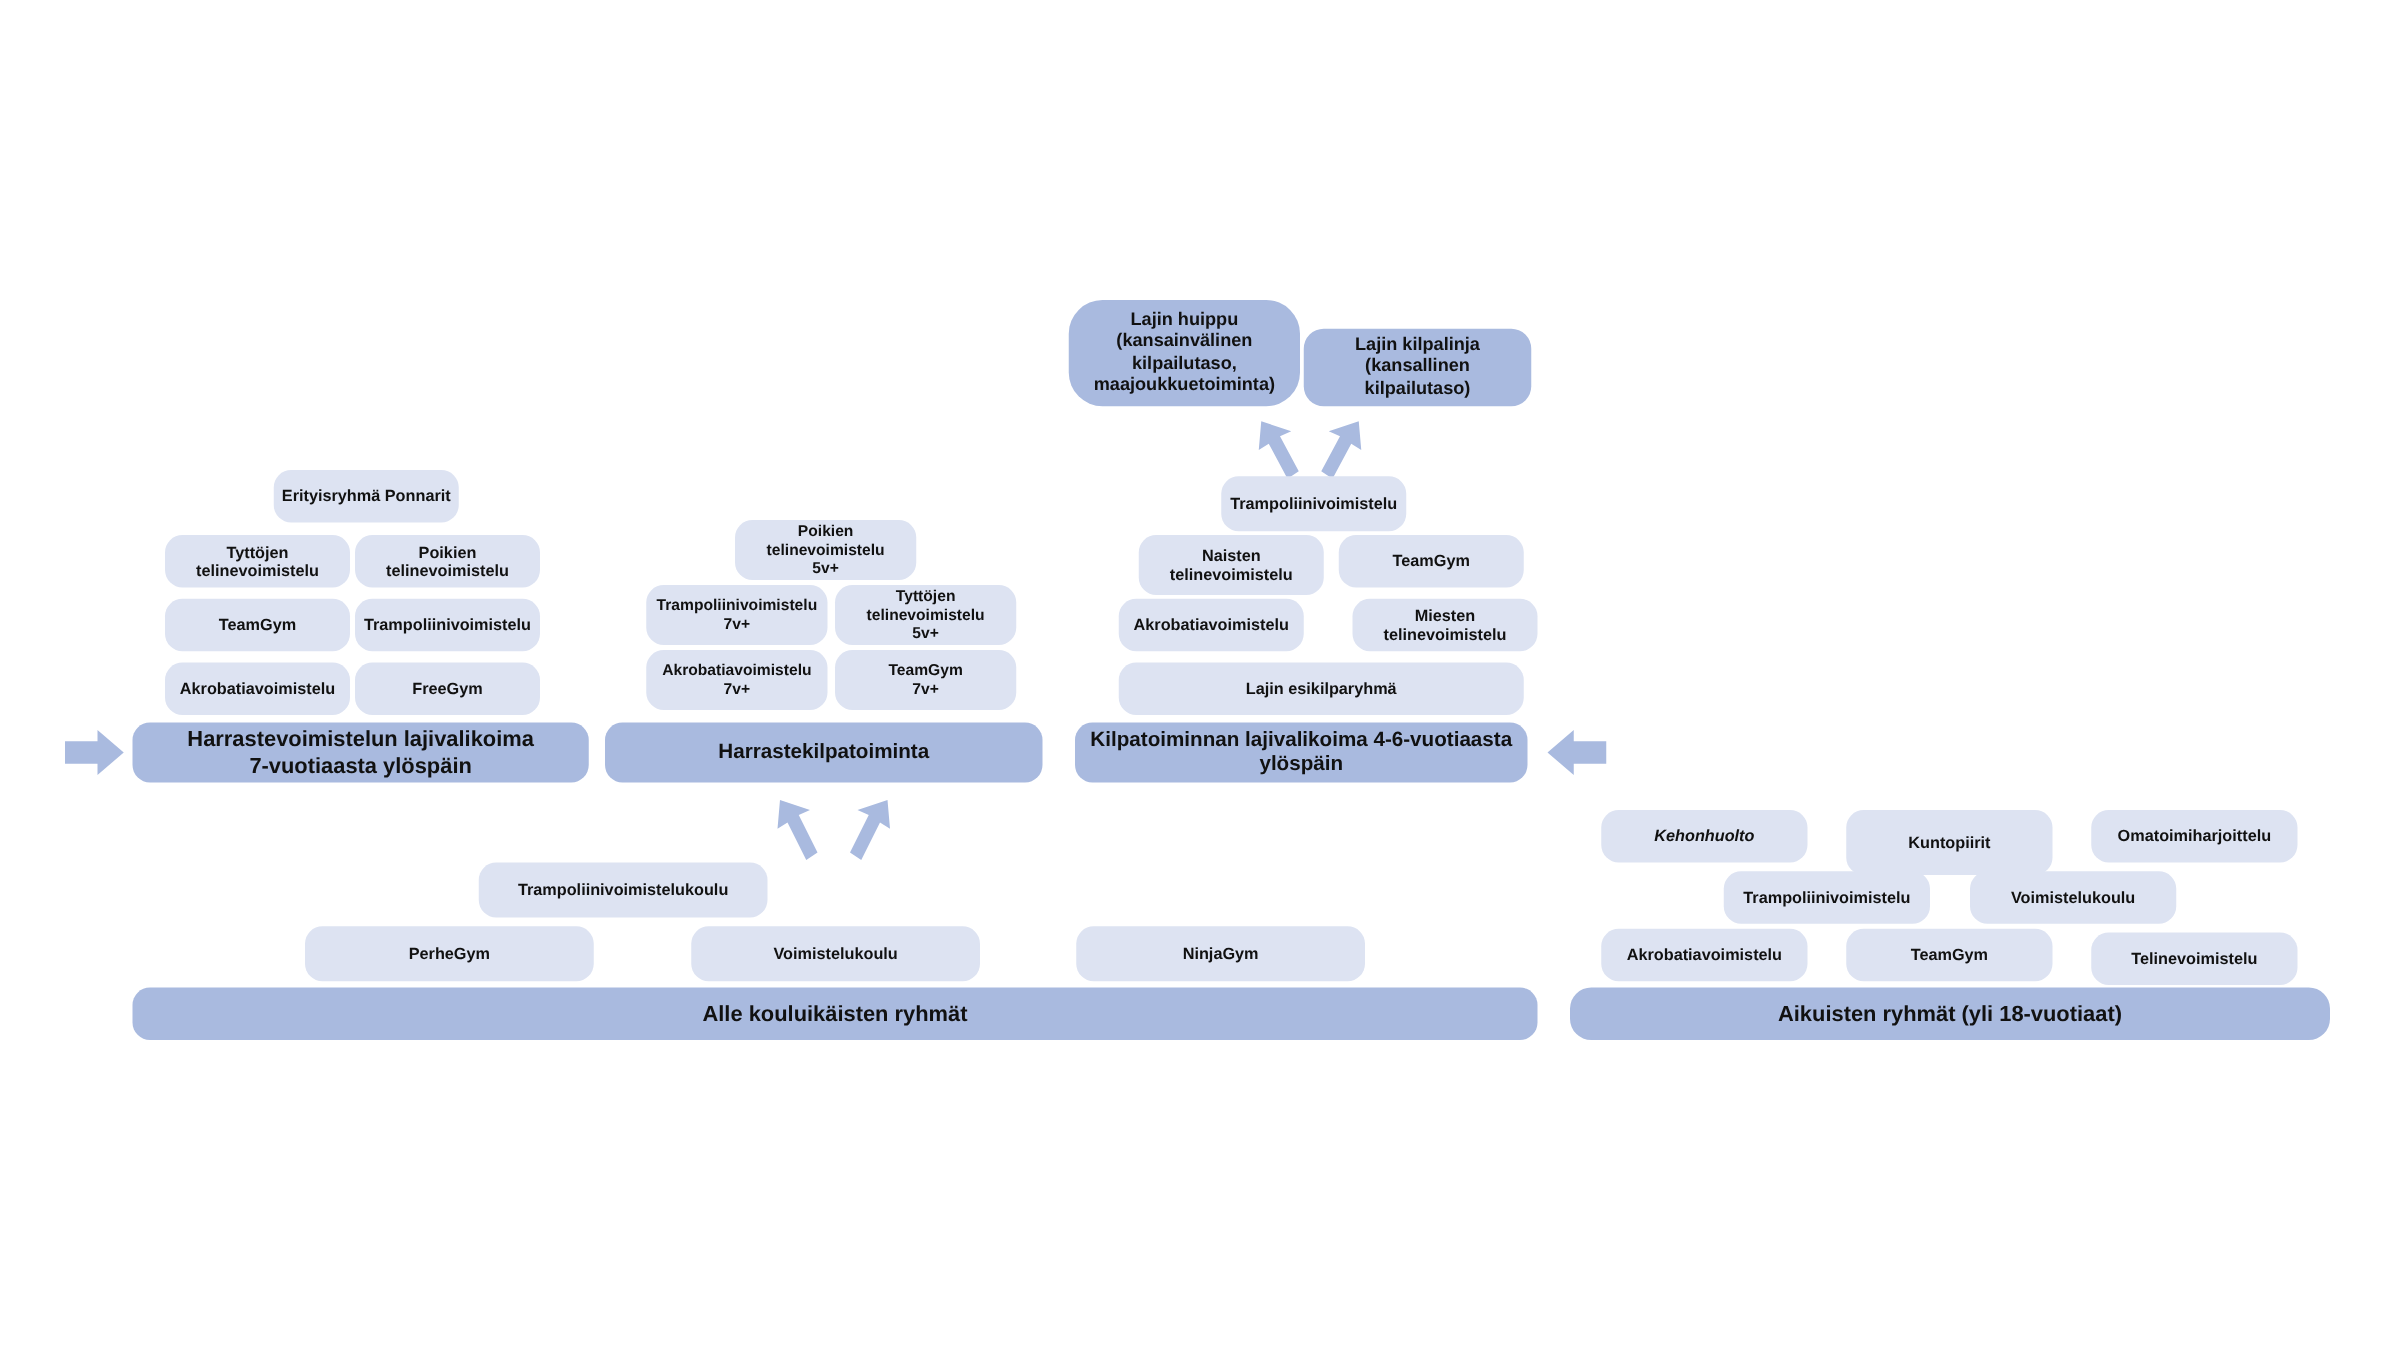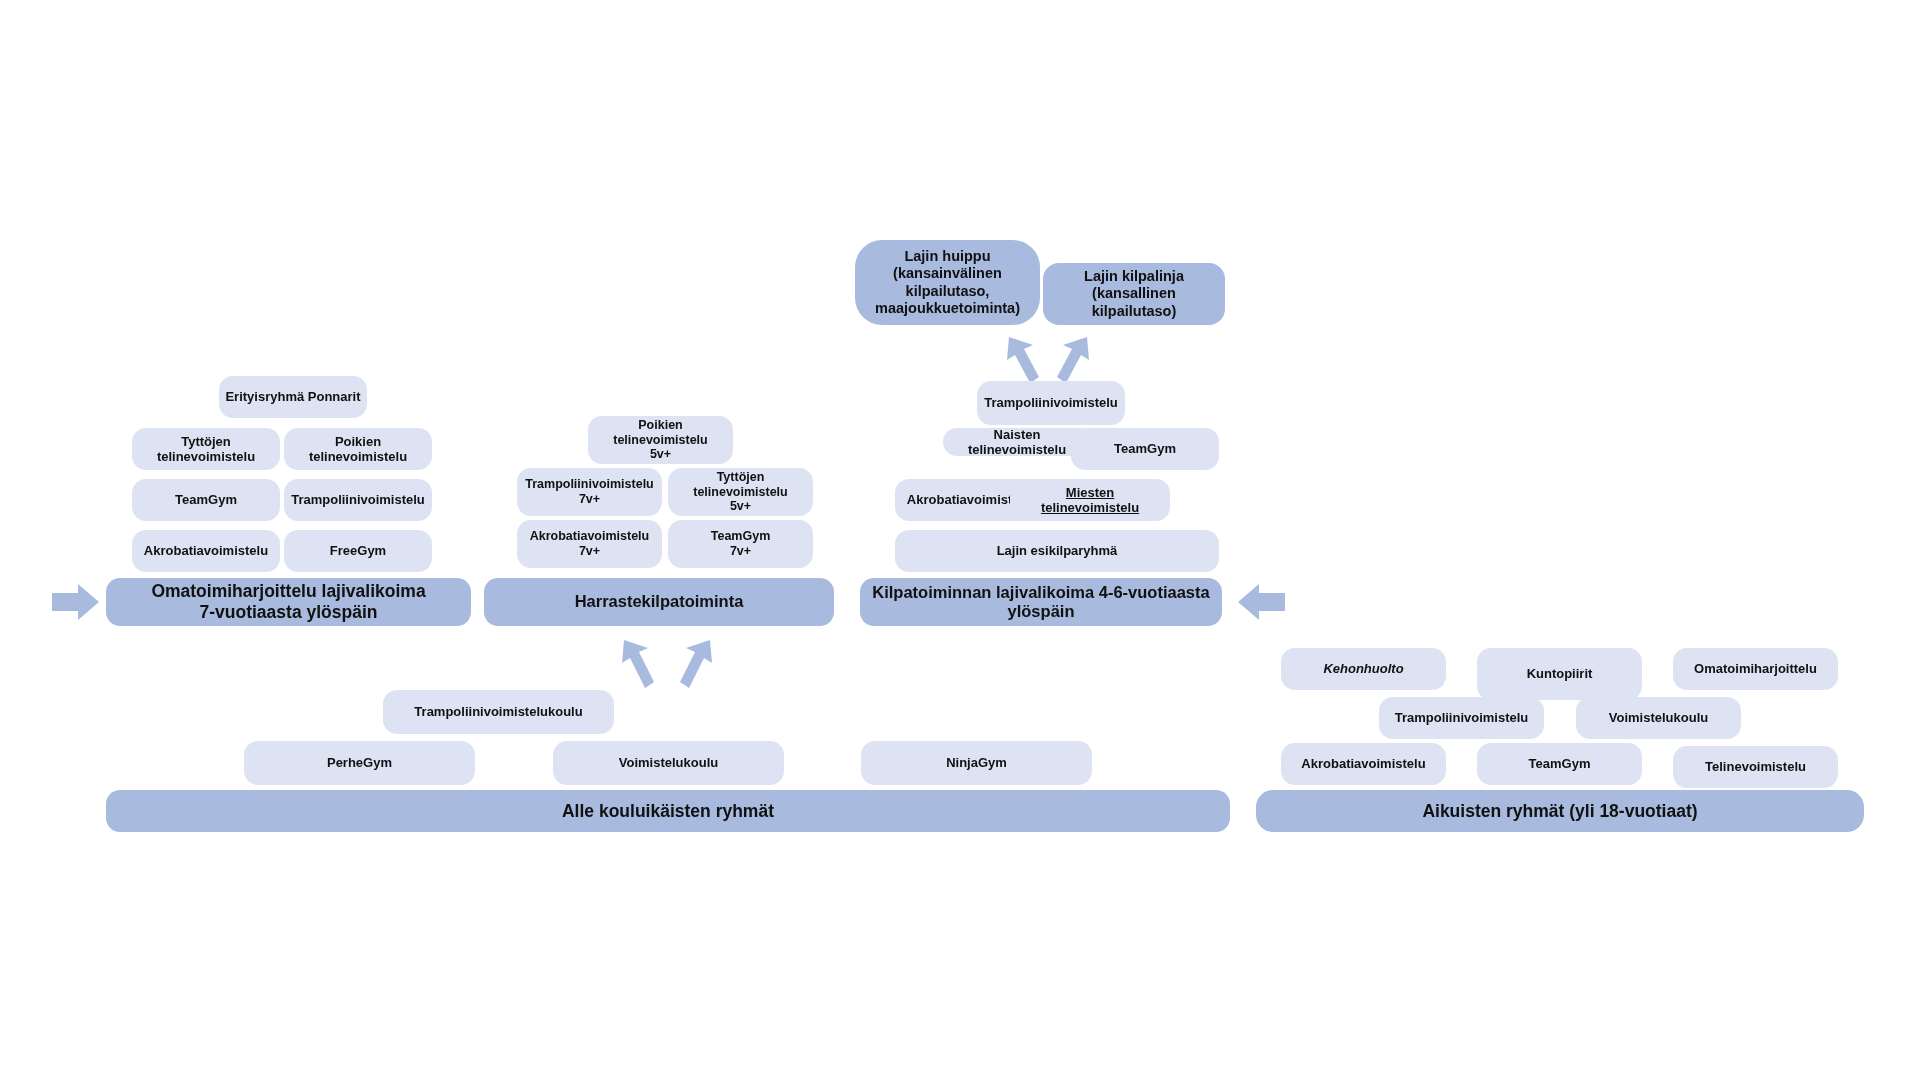--- a/index.html
+++ b/index.html
@@ -106,21 +106,21 @@
 
   <div class="node light s13" style="left:132px; top:530px; width:148px; height:42px;">
     <span>Akrobatiavoimistelu</span>
   </div>
   <div class="node light s13" style="left:284px; top:530px; width:148px; height:42px;">
     <span>FreeGym</span>
   </div>
 
   <div class="node medium s17" style="left:106px; top:578px; width:365px; height:48px;">
     <div>
-      <span class="line2">Omatoimiharjoittelu lajivalikoima</span>
+      <span class="line2">Harrastevoimistelun lajivalikoima</span>
       <span class="line2">7-vuotiaasta ylöspäin</span>
     </div>
   </div>
 
   <div class="arrow" style="left:52px; top:582px;">
     <svg width="48" height="40" viewBox="0 0 48 40">
       <polygon points="0,11 26,11 26,2 47,20 26,38 26,29 0,29" fill="#a9badf"></polygon>
     </svg>
   </div>
 
@@ -165,31 +165,31 @@
     <svg width="40" height="54" viewBox="0 0 40 54">
       <polygon points="6,4 30,12 21,16 36,46 27,52 12,22 4,27" fill="#a9badf"></polygon>
     </svg>
   </div>
   <div class="arrow" style="left:676px; top:636px;">
     <svg width="40" height="54" viewBox="0 0 40 54">
       <polygon points="34,4 10,12 19,16 4,46 13,52 28,22 36,27" fill="#a9badf"></polygon>
     </svg>
   </div>
 
-  <div class="node light s13" style="left:911px; top:428px; width:148px; height:28px;margin-left:32px;">
+  <div class="node light s13" style="left:911px; top:428px; width:148px; height:48px;">
     <span>Naisten telinevoimistelu</span>
   </div>
   <div class="node light s13" style="left:1071px; top:428px; width:148px; height:42px;">
     <span>TeamGym</span>
   </div>
 
   <div class="node light s13" style="left:895px; top:479px; width:148px; height:42px;">
     <span>Akrobatiavoimistelu</span>
   </div>
-  <div class="node light s13" style="left:1010px; top:479px; width:160px; height:42px;text-decoration:underline;">
+  <div class="node light s13" style="left:1082px; top:479px; width:148px; height:42px;">
     <span>Miesten telinevoimistelu</span>
   </div>
 
   <div class="node light s13" style="left:895px; top:530px; width:324px; height:42px;">
     <span>Lajin esikilparyhmä</span>
   </div>
 
   <div class="node medium s16" style="left:860px; top:578px; width:362px; height:48px;">
     <span>Kilpatoiminnan lajivalikoima 4-6-vuotiaasta ylöspäin</span>
   </div>

